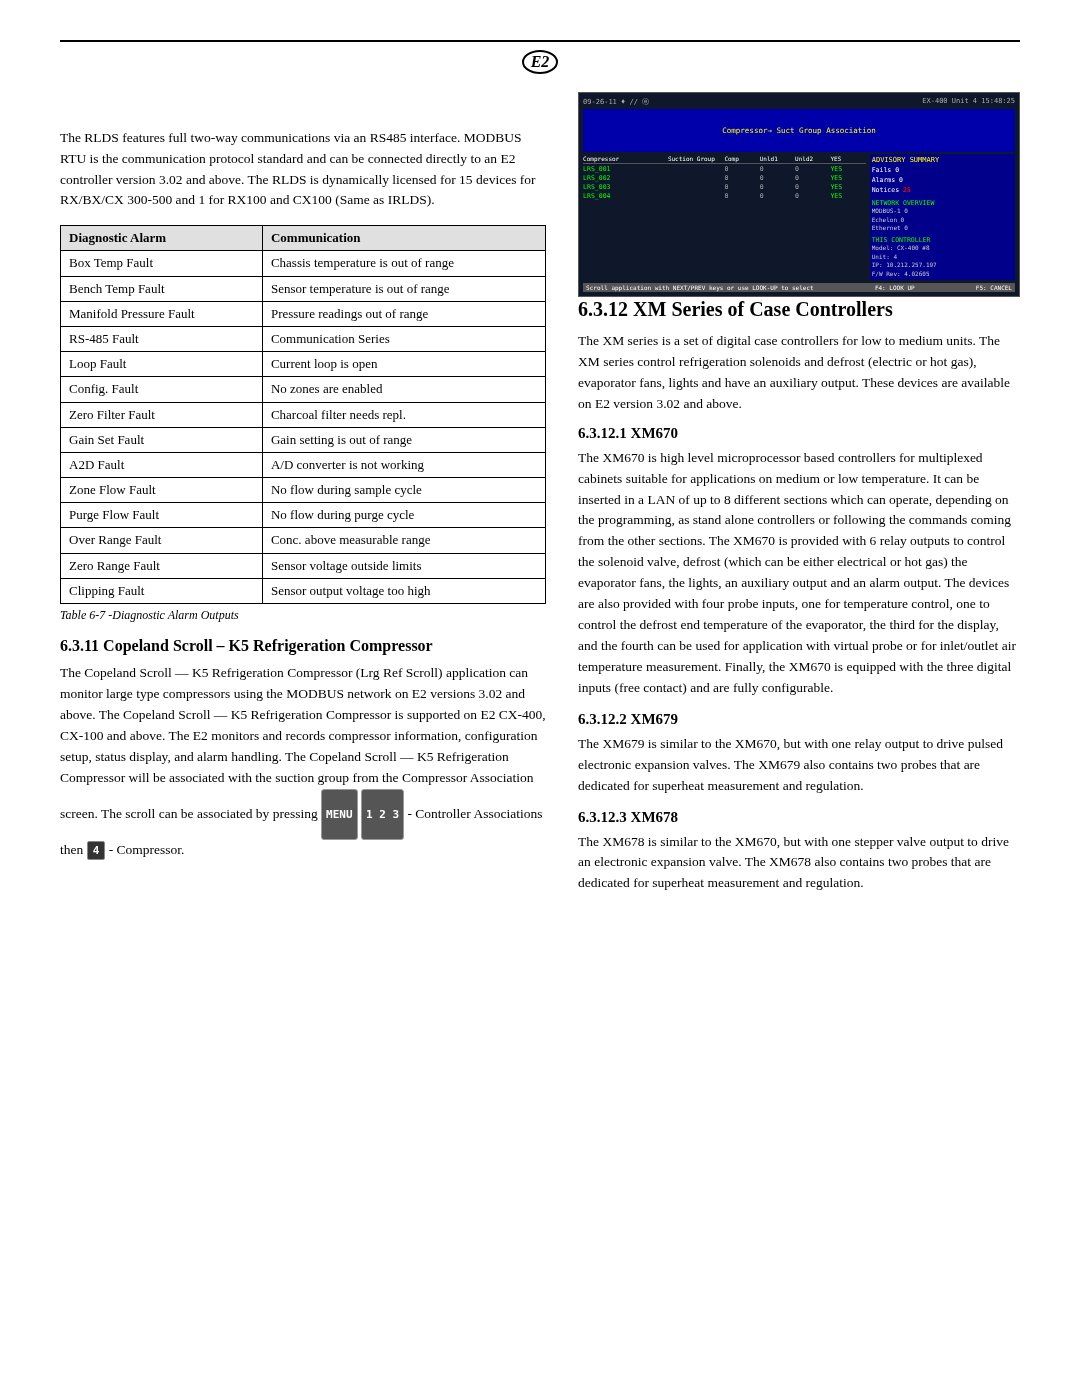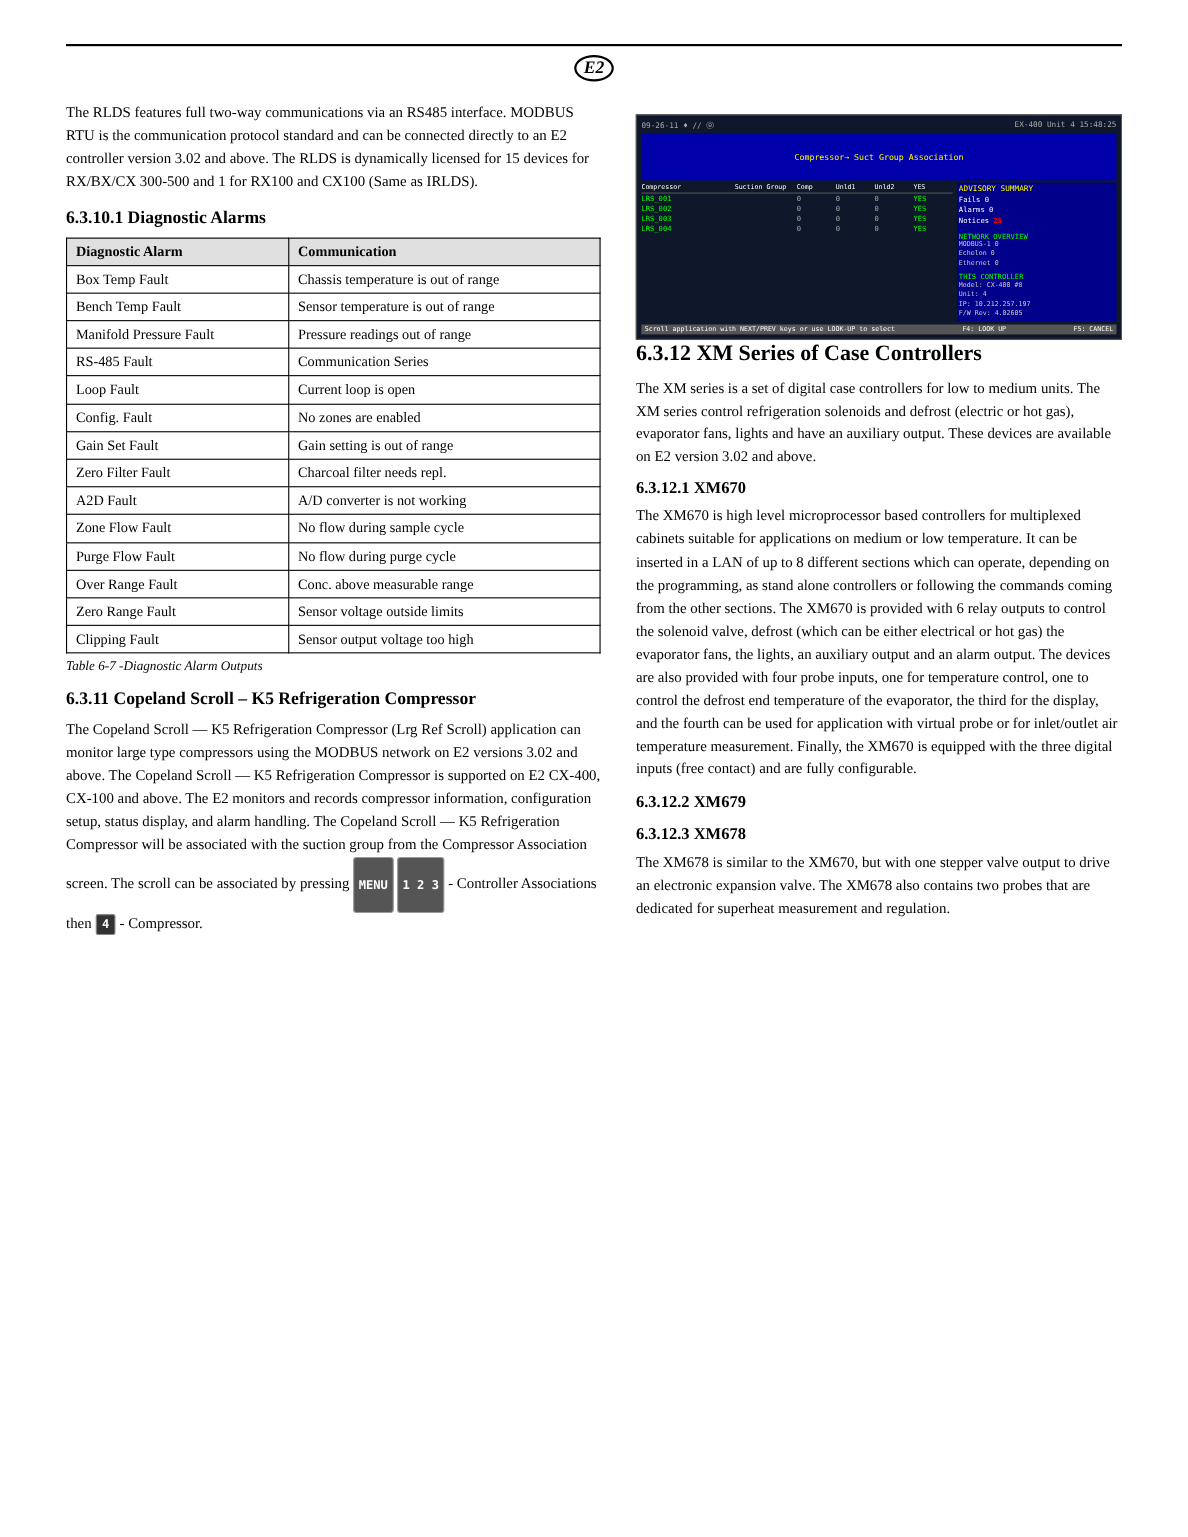--- a/index.html
+++ b/index.html
@@ -246,21 +246,20 @@
   <div class="top-rule"></div>
   <div class="logo-bar">
     <div class="logo-e2">E2</div>
   </div>
 
   <div class="content-row">
 
     <div class="left-col">
       <p class="intro-text">The RLDS features full two-way communications via an RS485 interface. MODBUS RTU is the communication protocol standard and can be connected directly to an E2 controller version 3.02 and above. The RLDS is dynamically licensed for 15 devices for RX/BX/CX 300-500 and 1 for RX100 and CX100 (Same as IRLDS).</p>
 
-      <h2>6.3.10.1  Diagnostic Alarms</h2>
 
       <div class="table-container">
         <table>
           <thead>
             <tr>
               <th>Diagnostic Alarm</th>
               <th>Communication</th>
             </tr>
           </thead>
           <tbody id="alarm-table-body">
@@ -282,26 +281,26 @@
               </tr>
               <tr>
                 <td>Loop Fault</td>
                 <td>Current loop is open</td>
               </tr>
               <tr>
                 <td>Config. Fault</td>
                 <td>No zones are enabled</td>
               </tr>
               <tr>
+                <td>Zero Filter Fault</td>
+                <td>Charcoal filter needs repl.</td>
+              </tr>
+              <tr>
                 <td>Gain Set Fault</td>
                 <td>Gain setting is out of range</td>
-              </tr>
-              <tr>
-                <td>Zero Filter Fault</td>
-                <td>Charcoal filter needs repl.</td>
               </tr>
               <tr>
                 <td>A2D Fault</td>
                 <td>A/D converter is not working</td>
               </tr>
               <tr>
                 <td>Zone Flow Fault</td>
                 <td>No flow during sample cycle</td>
               </tr>
               <tr>
@@ -426,20 +425,21 @@
       <h2 class="right-section-title">6.3.12  XM Series of Case Controllers</h2>
       <p class="body-text">The XM series is a set of digital case controllers for low to medium units. The XM series control refrigeration solenoids and defrost (electric or hot gas), evaporator fans, lights and have an auxiliary output. These devices are available on E2 version 3.02 and above.</p>
 
       <div class="sub-section">
         <h3>6.3.12.1  XM670</h3>
         <p class="body-text">The XM670 is high level microprocessor based controllers for multiplexed cabinets suitable for applications on medium or low temperature. It can be inserted in a LAN of up to 8 different sections which can operate, depending on the programming, as stand alone controllers or following the commands coming from the other sections. The XM670 is provided with 6 relay outputs to control the solenoid valve, defrost (which can be either electrical or hot gas) the evaporator fans, the lights, an auxiliary output and an alarm output. The devices are also provided with four probe inputs, one for temperature control, one to control the defrost end temperature of the evaporator, the third for the display, and the fourth can be used for application with virtual probe or for inlet/outlet air temperature measurement. Finally, the XM670 is equipped with the three digital inputs (free contact) and are fully configurable.</p>
       </div>
 
       <div class="sub-section">
         <h3>6.3.12.2  XM679</h3>
+        <p class="body-text">The XM679 is similar to the XM670, but with one relay output to drive pulsed electronic expansion valves. The XM679 also contains two probes that are dedicated for superheat measurement and regulation.</p>
       </div>
 
       <div class="sub-section">
         <h3>6.3.12.3  XM678</h3>
         <p class="body-text">The XM678 is similar to the XM670, but with one stepper valve output to drive an electronic expansion valve. The XM678 also contains two probes that are dedicated for superheat measurement and regulation.</p>
       </div>
     </div>
   </div>
 
 </div>

